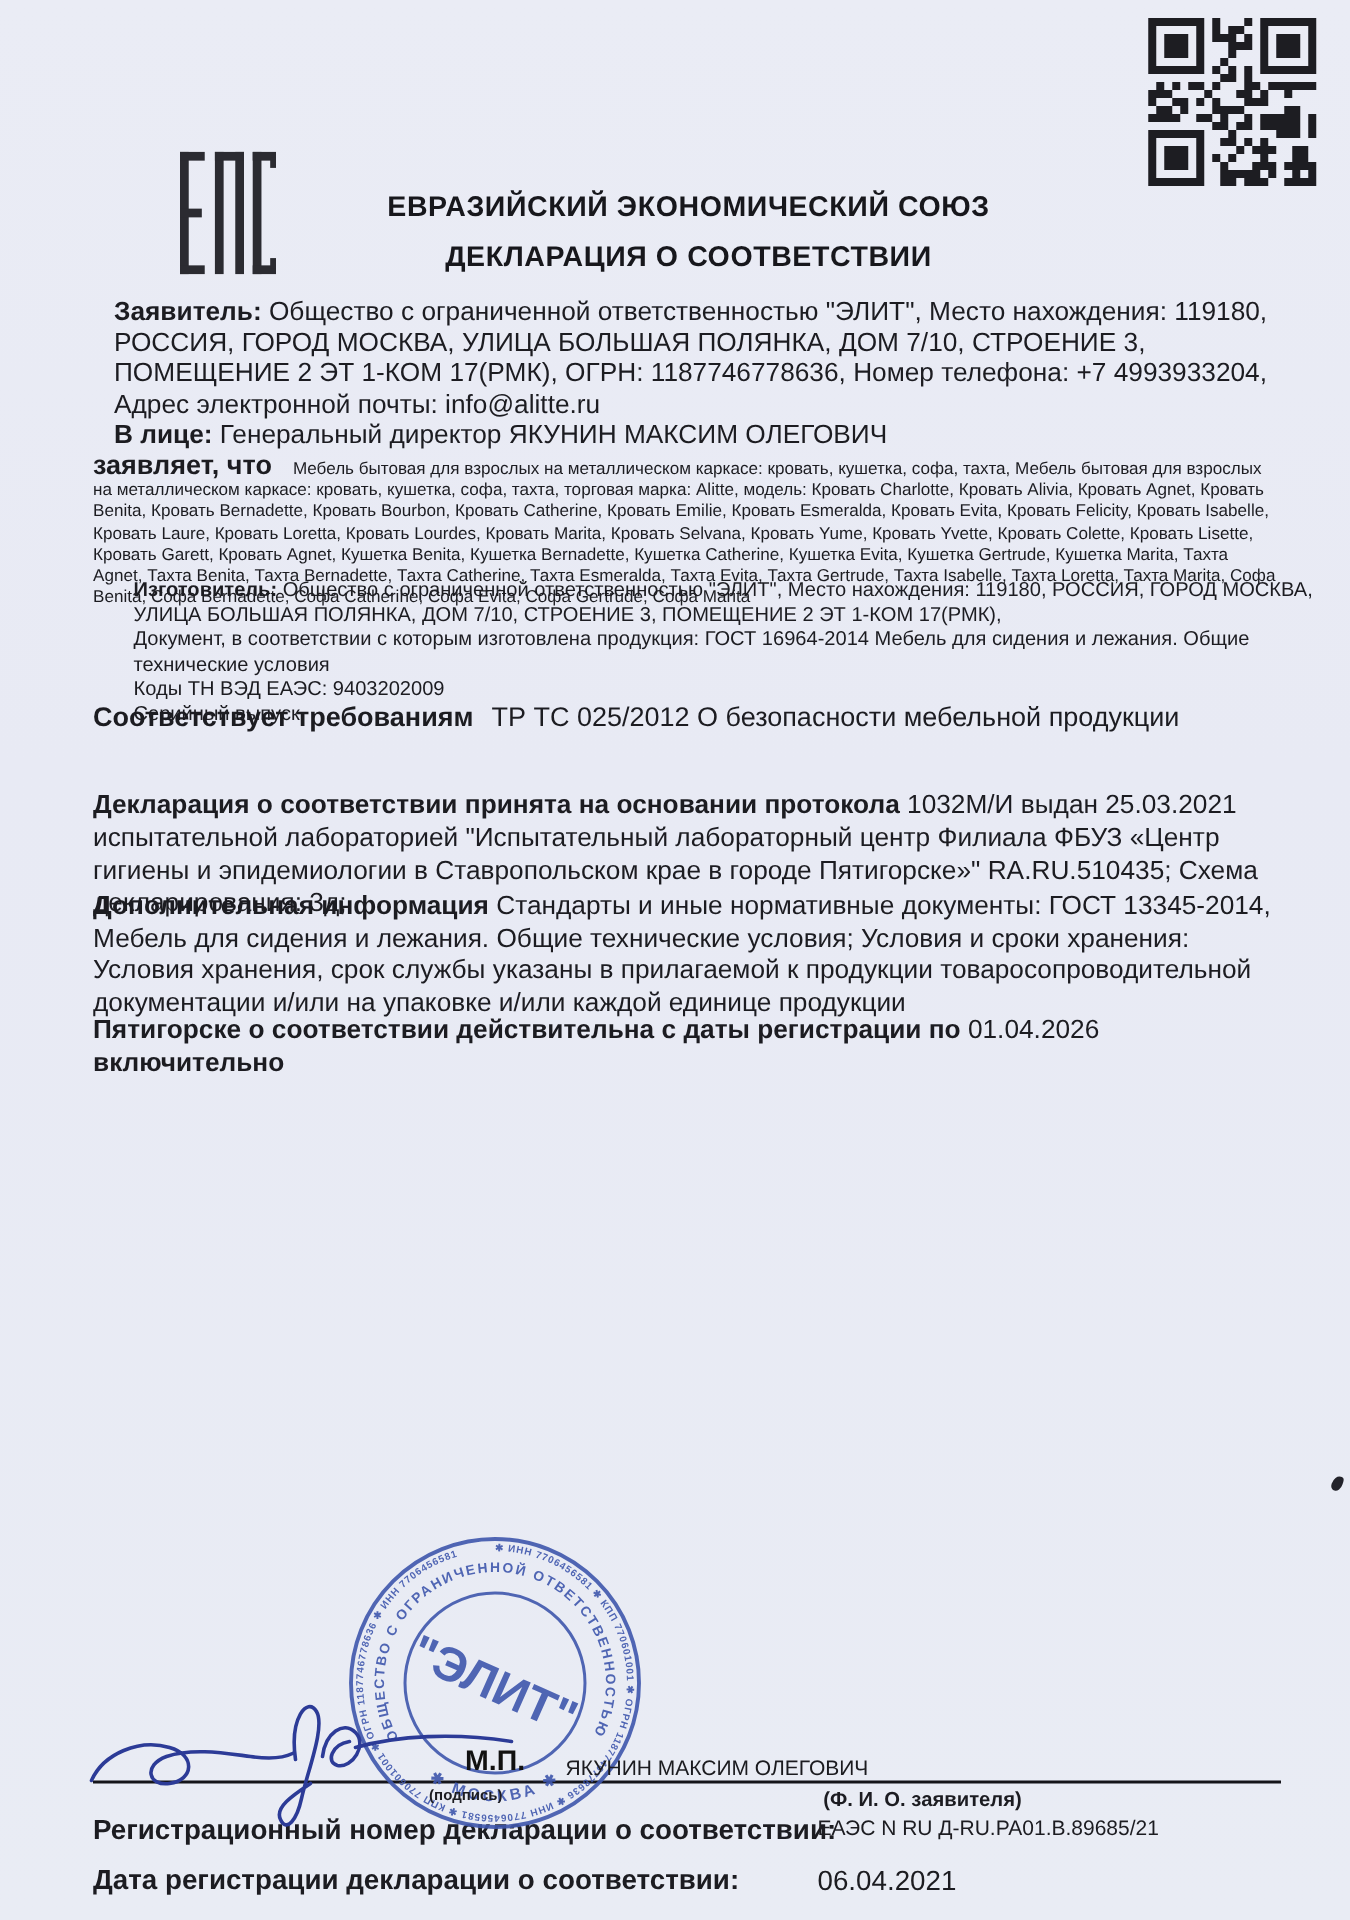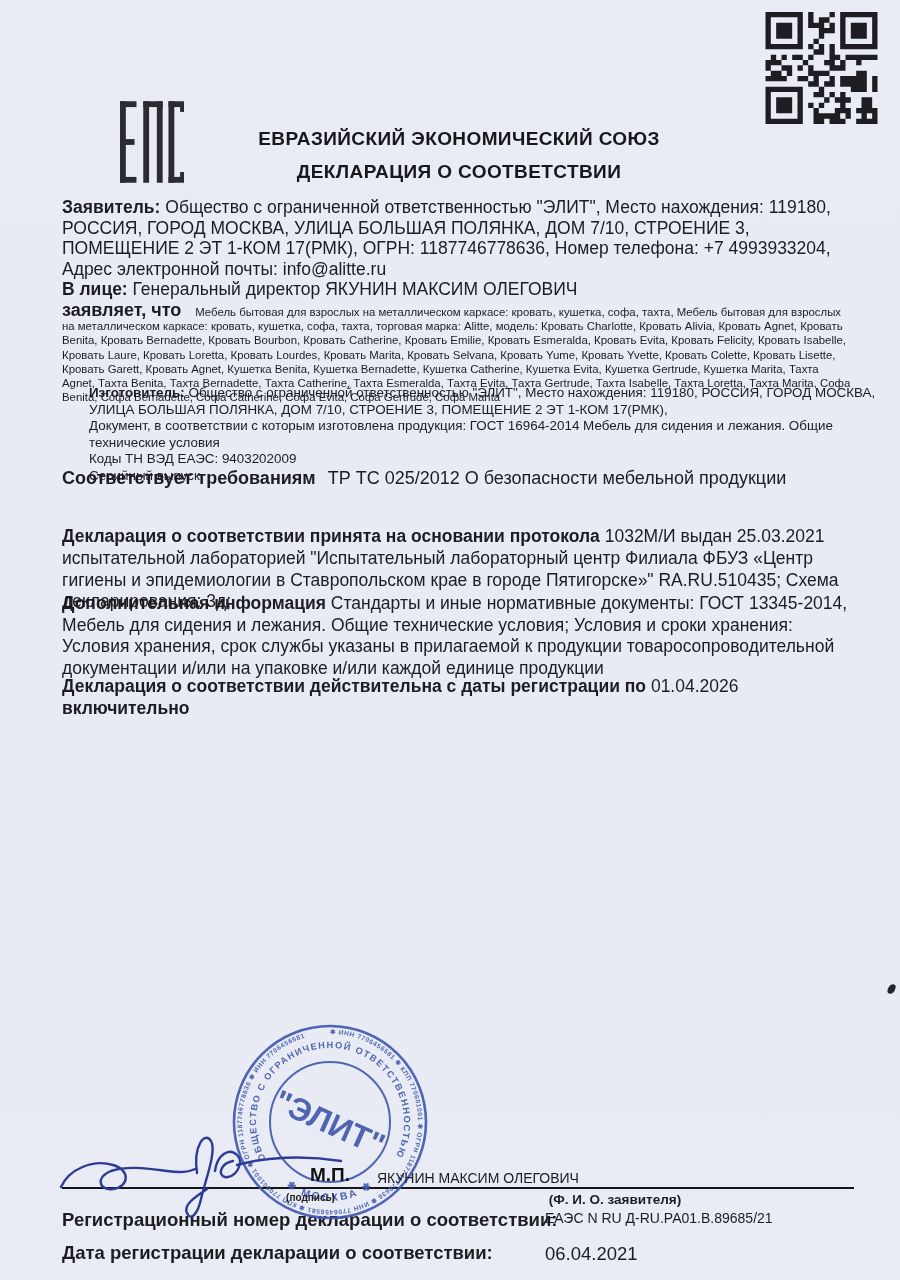--- a/index.html
+++ b/index.html
@@ -7,21 +7,21 @@
   .page{position:relative;width:900px;height:1280px;overflow:hidden;color:#1c1c21;
         background:linear-gradient(180deg,#eaecf5 0%,#e8eaf4 40%,#e9ecf4 100%);padding-left:18px;}
   .abs{position:absolute;}
   .b{font-weight:bold;}
   
   .eac{left:120px;top:100px;width:64px;height:84px;}
   .qr{left:763px;top:12px;width:117px;height:112px;}
   .title1{left:0;right:0;top:128px;text-align:center;font-size:19px;font-weight:bold;letter-spacing:.4px;color:#17171c;}
   .title2{left:0;right:0;top:161px;text-align:center;font-size:19px;font-weight:bold;letter-spacing:.4px;color:#17171c;}
   
-  .applicant{left:62px;top:197px;width:794px;font-size:17.5px;line-height:20.6px;}
+  .applicant{left:76px;top:197px;width:794px;font-size:17.5px;line-height:20.6px;}
   .applicant p{margin:0;}
   .declares{left:62px;top:303px;width:792px;font-size:11.4px;line-height:14.2px;}
   .lead{font-size:18px;font-weight:bold;padding-right:14px;}
   .mfr{left:62px;top:385px;width:800px;font-size:13.4px;line-height:16.6px;margin-left:27px;}
   .compliance{left:62px;top:468px;width:794px;font-size:18px;}
   .compliance .val{padding-left:12px;}
   .basis{left:62px;top:526px;width:796px;font-size:17.5px;line-height:21.8px;}
   .additional{left:62px;top:593px;width:796px;font-size:17.5px;line-height:21.6px;}
   .validity{left:62px;top:675px;width:796px;font-size:17.5px;line-height:22px;}
   
@@ -91,21 +91,21 @@
 
   <div class="abs basis">
     <span class="b">Декларация о соответствии принята на основании протокола</span><span> 1032М/И выдан 25.03.2021 испытательной лабораторией "Испытательный лабораторный центр Филиала ФБУЗ «Центр гигиены и эпидемиологии в Ставропольском крае в городе Пятигорске»" RA.RU.510435; Схема декларирования: 3д;</span>
   </div>
 
   <div class="abs additional">
     <span class="b">Дополнительная информация</span><span> Стандарты и иные нормативные документы: ГОСТ 13345-2014, Мебель для сидения и лежания. Общие технические условия; Условия и сроки хранения: Условия хранения, срок службы указаны в прилагаемой к продукции товаросопроводительной документации и/или на упаковке и/или каждой единице продукции</span>
   </div>
 
   <div class="abs validity">
-    <span class="b">Декларация о соответствии действительна с даты регистрации по</span><span> 01.04.2026</span>
+    <span class="b">Пятигорске о соответствии действительна с даты регистрации по</span><span> 01.04.2026</span>
     <span class="b" style="display:block">включительно</span>
   </div>
 
   <div class="abs rule"></div>
   <div class="abs cap-sign">(подпись)</div>
   <div class="abs cap-fio">(Ф. И. О. заявителя)</div>
   <div class="abs mp">М.П.</div>
   <div class="abs signame">ЯКУНИН МАКСИМ ОЛЕГОВИЧ</div>
 
   <svg class="abs stamp" viewBox="0 0 200 200" aria-hidden="true">

